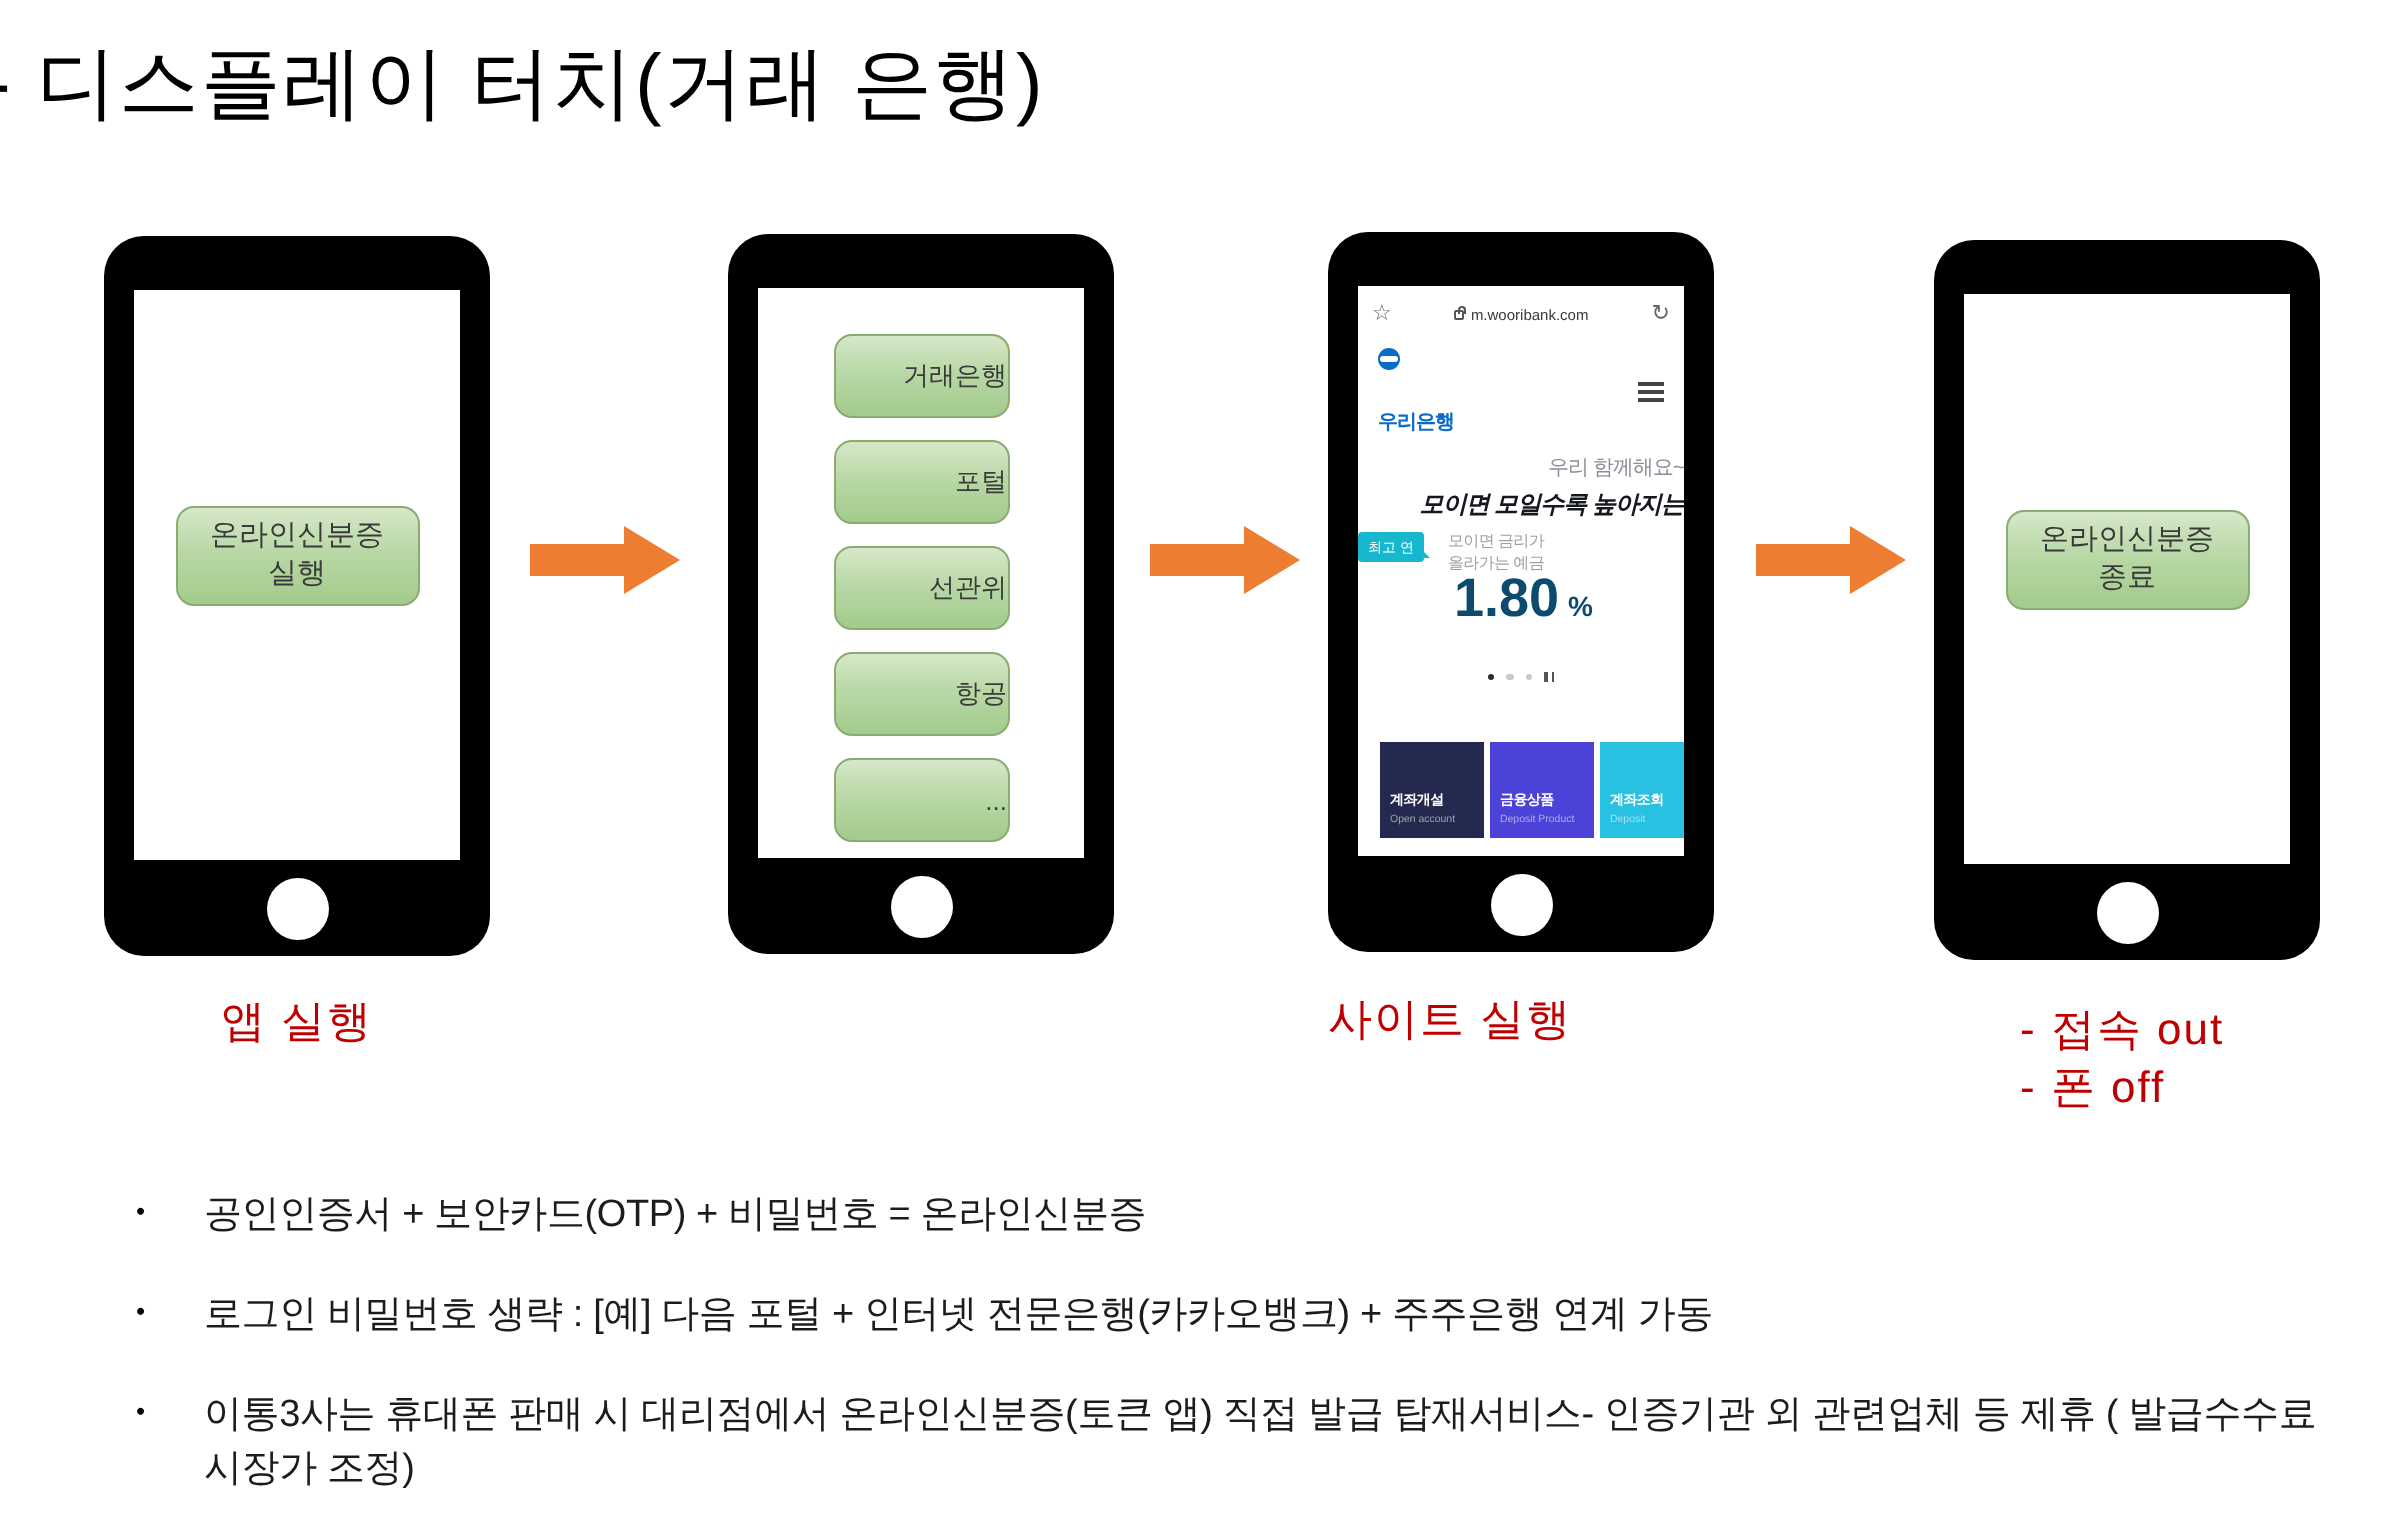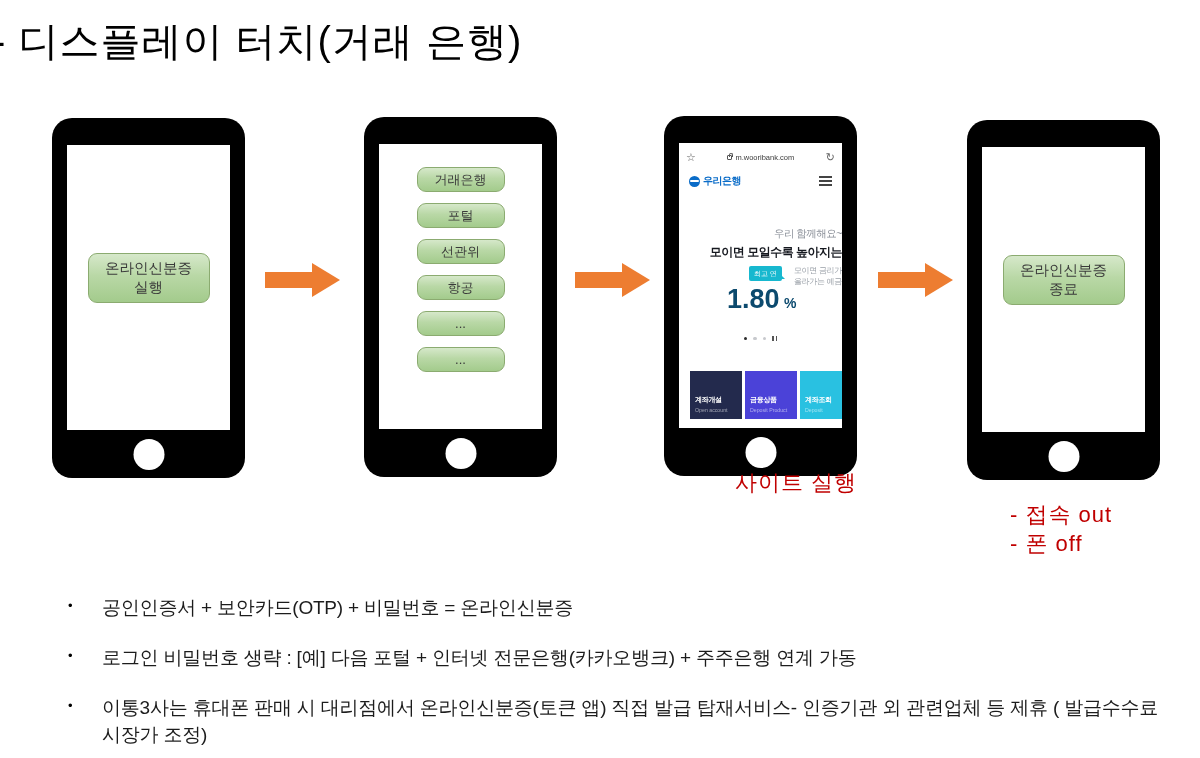--- a/index.html
+++ b/index.html
@@ -18,40 +18,40 @@
   .phone-2 { left:364px; top:117px; }
   .phone-3 { left:664px; top:116px; }
   .phone-4 { left:967px; top:120px; }
 
   
   .green-btn { background:linear-gradient(180deg,#d6e8ca 0%,#b9d8a6 45%,#a3cb8c 100%);
     border:1.5px solid #8bab70; border-radius:9px; color:#3a3a3a;
     display:flex; flex-direction:column; align-items:center; justify-content:center; text-align:center; }
   .big-green { position:absolute; left:50%; transform:translateX(-50%); top:108px; width:122px; height:50px; font-size:14.5px; line-height:1.3; }
   .list-col { position:absolute; left:0; right:0; top:23px; display:flex; flex-direction:column; align-items:center; gap:11px; }
-  .list-btn { width:88px; height:25px; font-size:13px; }
+  .list-btn { width:88px; height:42px; font-size:13px;align-items:flex-end; }
 
   
   .browser-bar { position:absolute; top:5px; left:7px; right:7px; height:18px; display:flex; align-items:center; justify-content:space-between; color:#666; }
   .star { font-size:11px; line-height:1; }
   .url-box { display:flex; align-items:flex-start; gap:3px; color:#3a3a3a; font-size:7.5px; }
   .lock { width:5px; height:5px; border:1px solid #555; border-radius:1px; position:relative; margin-top:2px; }
   .lock:before { content:""; position:absolute; left:0.5px; top:-3px; width:2.5px; height:3px; border:1px solid #555; border-bottom:none; border-radius:2px 2px 0 0; }
   .refresh { font-size:11px; line-height:1; }
   .site-header { position:absolute; top:31px; left:10px; right:10px; display:flex; align-items:center; justify-content:space-between; }
-  .brand { display:flex; align-items:center; gap:3px; }
+  .brand { display:flex; gap:19px;flex-direction:column; }
   .brand-mark { width:11px; height:11px; background:#0a6cc8; border-radius:50%; position:relative; }
   .brand-mark:before { content:""; position:absolute; left:1px; right:1px; top:4px; height:2.5px; background:#fff; border-radius:2px; }
   .brand-name { color:#0a6cc8; font-size:10px; font-weight:bold; letter-spacing:-0.5px; }
   .hamburger { display:flex; flex-direction:column; gap:2.5px; }
   .hamburger i { display:block; width:13px; height:1.6px; background:#444; }
   .hero { position:absolute; top:84px; left:0; right:0; text-align:right; }
   .hero-sub { color:#8a8f98; font-size:10.5px; letter-spacing:-0.5px; }
-  .hero-main { color:#15181f; font-size:12px; font-weight:bold; margin-top:3px; letter-spacing:-0.5px; }
-  .badge-row { position:absolute; top:123px; left:0; right:0; display:flex; justify-content:flex-end; align-items:flex-start; gap:12px; }
+  .hero-main { color:#15181f; font-size:12px; font-weight:bold; margin-top:3px; letter-spacing:-0.5px;font-style:italic; }
+  .badge-row { position:absolute; top:123px; left:0; right:0; display:flex; justify-content:flex-start; align-items:flex-start; gap:12px; }
   .badge { background:#17b8cf; color:#fff; font-size:7px; padding:2.5px 5px; border-radius:2px; position:relative; }
   .badge:after { content:""; position:absolute; right:-3px; bottom:2px; border-left:4px solid #17b8cf; border-top:4px solid transparent; }
   .badge-note { color:#9aa0a8; font-size:8px; line-height:1.35; text-align:left; letter-spacing:-0.3px; }
   .rate-row { position:absolute; top:141px; left:0; right:0; text-align:left; color:#0c4a6e;margin-left:48px; }
   .rate-num { font-size:27px; font-weight:bold; letter-spacing:0; }
   .rate-unit { font-size:14px; font-weight:bold; }
   .dots { position:absolute; top:193px; left:0; right:0; display:flex; justify-content:center; align-items:center; gap:6px; }
   .dot { width:3.5px; height:3.5px; border-radius:50%; background:#c7c9cd; }
   .dot.active { background:#2b2b2b; }
   .pause { display:flex; gap:1.5px; }
@@ -69,21 +69,21 @@
   .arrow .tail { position:absolute; left:0; top:9px; width:47px; height:16px; background:#ED7D31; }
   .arrow .head { position:absolute; left:47px; top:0; width:0; height:0; border-left:28px solid #ED7D31; border-top:17px solid transparent; border-bottom:17px solid transparent; }
   .arrow-1 { left:265px; top:263px; }
   .arrow-2 { left:575px; top:263px; }
   .arrow-3 { left:878px; top:263px; }
 
   
   .caption { position:absolute; color:#C00000; font-size:22px; letter-spacing:1px; }
   .cap-1 { left:52px;  top:496px; width:193px; text-align:center; }
   .cap-2 { left:364px; top:496px; width:193px; text-align:center; }
-  .cap-3 { left:664px; top:468px; width:193px; text-align:right; }
+  .cap-3 { left:664px; top:495px; width:193px; text-align:left; }
   .cap-4 { left:1010px; top:500px; line-height:29px; text-align:left; }
 
   
   .bullets { position:absolute; left:68px; top:594px; width:1100px; }
   .bullet-row { display:flex; margin-bottom:23px; color:#1c1c1c; }
   .bullet-dot { width:34px; font-size:13px; padding-top:4px; color:#000; }
   .bullet-text { flex:1; font-size:19px; line-height:27px; letter-spacing:-0.2px; }
 </style>
 </head>
 <body>
@@ -207,20 +207,21 @@
     </div>
   <div class="arrow arrow-2">
       <span class="tail"></span>
       <span class="head"></span>
     </div>
   <div class="arrow arrow-3">
       <span class="tail"></span>
       <span class="head"></span>
     </div>
 
+  <div class="caption cap-1">앱 실행</div>
   <div class="caption cap-3">사이트 실행</div>
   <div class="caption cap-4">
     <span>- 접속 out</span><br>
     <span>- 폰 off</span>
   </div>
 
   <div class="bullets">
     <div class="bullet-row">
       <span class="bullet-dot">•</span>
       <span class="bullet-text">공인인증서 + 보안카드(OTP) + 비밀번호 = 온라인신분증</span>

